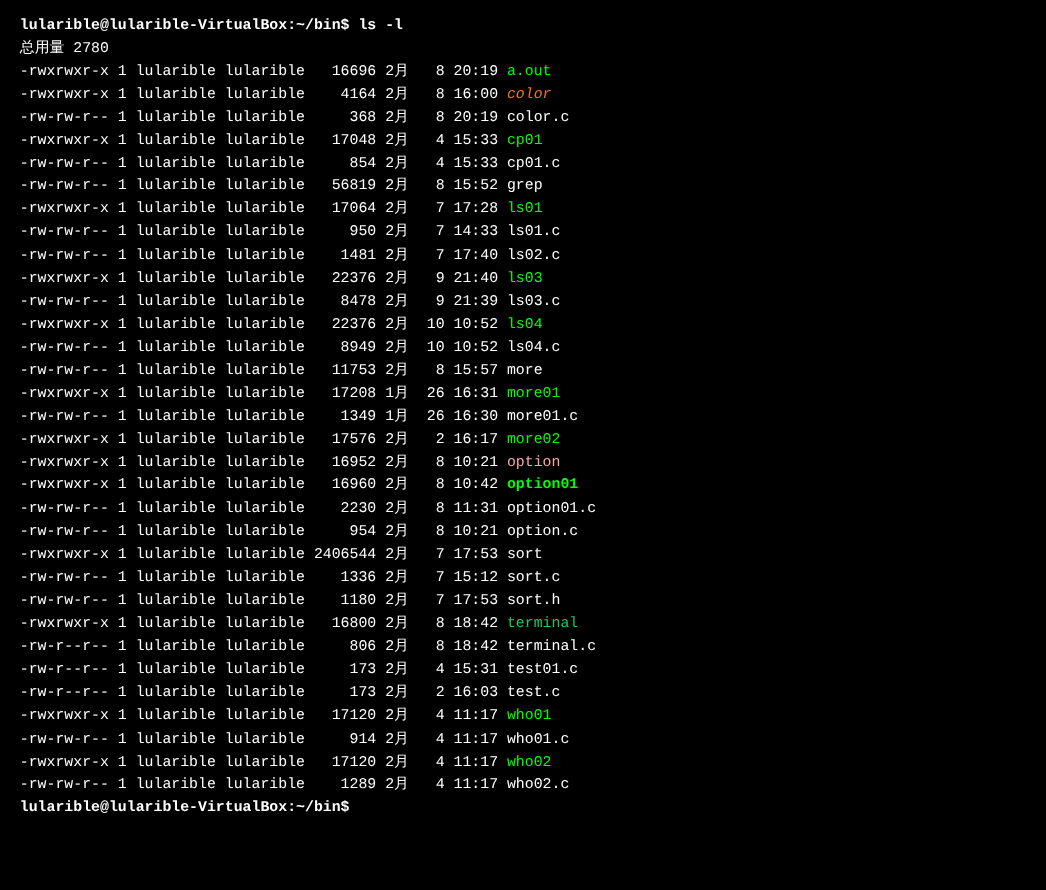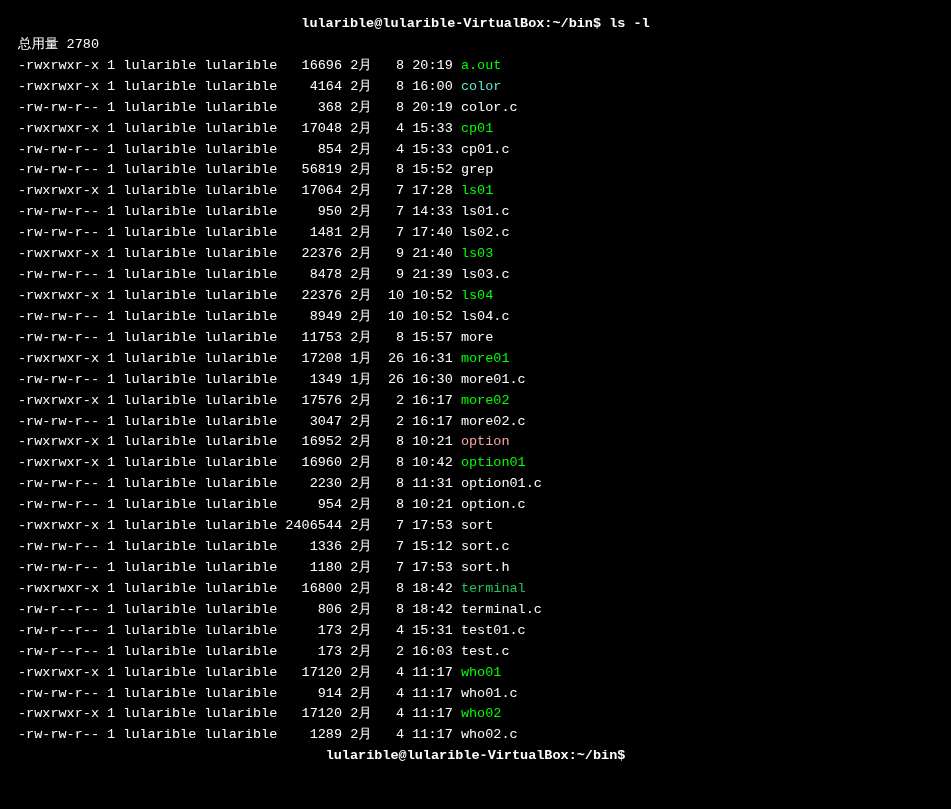--- a/index.html
+++ b/index.html
@@ -16,49 +16,48 @@
     .terminal {
       background: #000000;
       color: #ffffff;
       padding: 6px 8px;
       line-height: 1.55;
     }
     .line {
       white-space: pre;
       display: block;
     }
-    .bold { font-weight: bold; text-align: center; }
+    .bold { font-weight: bold; }
   </style>
 </head>
 <body>
 
 <div class="terminal">
   <span class="line bold">lularible@lularible-VirtualBox:~/bin$ ls -l</span>
   <span class="line">总用量 2780</span>
   <div id="file-list">
       <span class="line">-rwxrwxr-x 1 lularible lularible   16696 2月   8 20:19 <span style="color: rgb(0, 255, 0); text-align: center;">a.out</span></span>
-      <span class="line">-rwxrwxr-x 1 lularible lularible    4164 2月   8 16:00 <span style="color: #5eead4;">color</span></span>
+      <span class="line">-rwxrwxr-x 1 lularible lularible    4164 2月   8 16:00 <span style="color: #f97316; font-style: italic;">color</span></span>
       <span class="line">-rw-rw-r-- 1 lularible lularible     368 2月   8 20:19 <span>color.c</span></span>
       <span class="line">-rwxrwxr-x 1 lularible lularible   17048 2月   4 15:33 <span style="color: rgb(0, 255, 0);">cp01</span></span>
       <span class="line">-rw-rw-r-- 1 lularible lularible     854 2月   4 15:33 <span>cp01.c</span></span>
       <span class="line">-rw-rw-r-- 1 lularible lularible   56819 2月   8 15:52 <span>grep</span></span>
       <span class="line">-rwxrwxr-x 1 lularible lularible   17064 2月   7 17:28 <span style="color: rgb(0, 255, 0);">ls01</span></span>
       <span class="line">-rw-rw-r-- 1 lularible lularible     950 2月   7 14:33 <span>ls01.c</span></span>
       <span class="line">-rw-rw-r-- 1 lularible lularible    1481 2月   7 17:40 <span>ls02.c</span></span>
       <span class="line">-rwxrwxr-x 1 lularible lularible   22376 2月   9 21:40 <span style="color: rgb(0, 255, 0);">ls03</span></span>
       <span class="line">-rw-rw-r-- 1 lularible lularible    8478 2月   9 21:39 <span>ls03.c</span></span>
       <span class="line">-rwxrwxr-x 1 lularible lularible   22376 2月  10 10:52 <span style="color: rgb(0, 255, 0);">ls04</span></span>
       <span class="line">-rw-rw-r-- 1 lularible lularible    8949 2月  10 10:52 <span>ls04.c</span></span>
       <span class="line">-rw-rw-r-- 1 lularible lularible   11753 2月   8 15:57 <span>more</span></span>
       <span class="line">-rwxrwxr-x 1 lularible lularible   17208 1月  26 16:31 <span style="color: rgb(0, 255, 0);">more01</span></span>
       <span class="line">-rw-rw-r-- 1 lularible lularible    1349 1月  26 16:30 <span>more01.c</span></span>
       <span class="line">-rwxrwxr-x 1 lularible lularible   17576 2月   2 16:17 <span style="color: rgb(0, 255, 0);">more02</span></span>
-      <span class="line">-rw-rw-r-- 1 lularible lularible    3047 2月   2 16:17 <span>more02.c</span></span>
       <span class="line">-rwxrwxr-x 1 lularible lularible   16952 2月   8 10:21 <span style="color: #fca5a5;">option</span></span>
-      <span class="line">-rwxrwxr-x 1 lularible lularible   16960 2月   8 10:42 <span style="color: rgb(0, 255, 0);">option01</span></span>
+      <span class="line">-rwxrwxr-x 1 lularible lularible   16960 2月   8 10:42 <span style="color: rgb(0, 255, 0); font-weight: bold;">option01</span></span>
       <span class="line">-rw-rw-r-- 1 lularible lularible    2230 2月   8 11:31 <span>option01.c</span></span>
       <span class="line">-rw-rw-r-- 1 lularible lularible     954 2月   8 10:21 <span>option.c</span></span>
       <span class="line">-rwxrwxr-x 1 lularible lularible 2406544 2月   7 17:53 <span>sort</span></span>
       <span class="line">-rw-rw-r-- 1 lularible lularible    1336 2月   7 15:12 <span>sort.c</span></span>
       <span class="line">-rw-rw-r-- 1 lularible lularible    1180 2月   7 17:53 <span>sort.h</span></span>
       <span class="line">-rwxrwxr-x 1 lularible lularible   16800 2月   8 18:42 <span style="color: #22c55e;">terminal</span></span>
       <span class="line">-rw-r--r-- 1 lularible lularible     806 2月   8 18:42 <span>terminal.c</span></span>
       <span class="line">-rw-r--r-- 1 lularible lularible     173 2月   4 15:31 <span>test01.c</span></span>
       <span class="line">-rw-r--r-- 1 lularible lularible     173 2月   2 16:03 <span>test.c</span></span>
       <span class="line">-rwxrwxr-x 1 lularible lularible   17120 2月   4 11:17 <span style="color: rgb(0, 255, 0);">who01</span></span>

